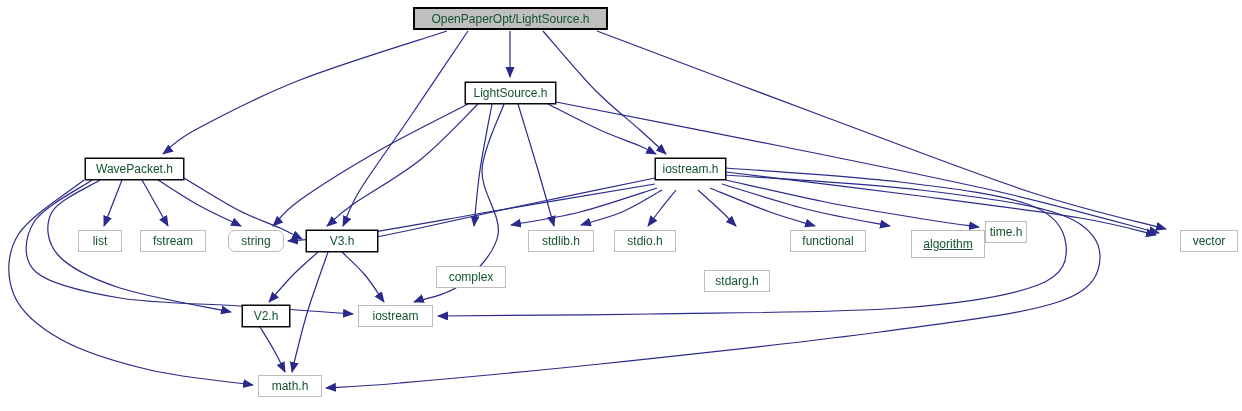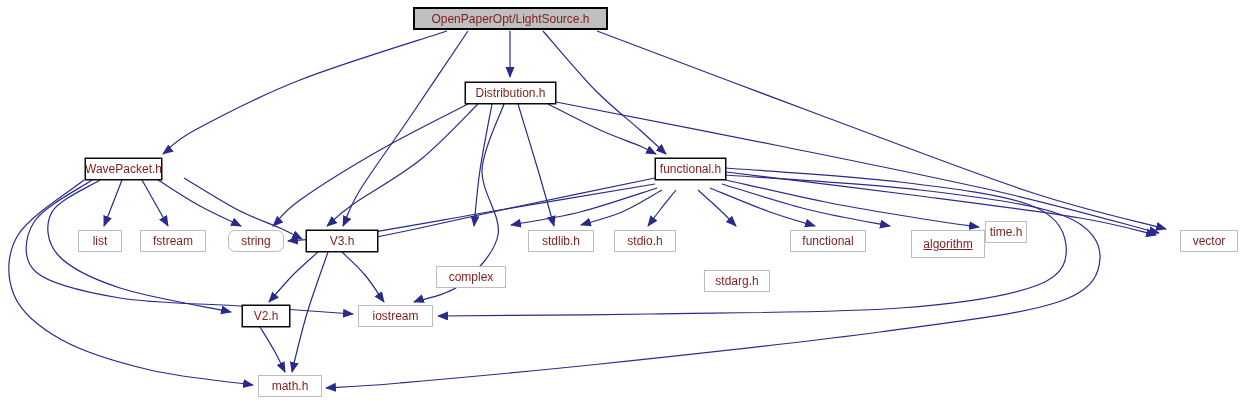--- a/index.html
+++ b/index.html
@@ -1,20 +1,20 @@
 <!DOCTYPE html>
 <html><head>
 <meta charset="utf-8">
 <style>
   html,body{margin:0;padding:0;background:#ffffff;}
   #canvas{position:relative;width:1242px;height:411px;background:#ffffff;overflow:hidden;
           font-family:"Liberation Sans", sans-serif;}
   #edges{position:absolute;left:0;top:0;width:1242px;height:411px;}
   .node{position:absolute;display:flex;align-items:center;justify-content:center;
-        background:#ffffff;font-size:12px;color:#7f1d1d;box-sizing:border-box;white-space:nowrap;}
+        background:#ffffff;font-size:12px;color:#14532d;box-sizing:border-box;white-space:nowrap;}
   .node.root{background:#bfbfbf;border:2px solid #000;font-size:12px;}
   .node.internal{border:1px solid #0a0a0a;box-shadow:0 0 0 0.5px #0a0a0a;cursor:pointer;}
   .node.system{border:1px solid #bdbdbd;}
   .edge{fill:none;stroke-width:1.2px;}
 </style>
 </head>
 <body>
 
 <div id="canvas">
   <svg id="edges" xmlns="http://www.w3.org/2000/svg">
@@ -54,23 +54,23 @@
       <path d="M 698 190 C 701.6666666666666 193.33333333333334, 713.6666666666666 204, 720 210 C 726.3333333333334 216, 733.3333333333334 223.33333333333334, 736 226" class="edge" stroke="#2a2a8c" marker-end="url(#arrow)"></path>
       <path d="M 710 188 C 720 192, 752.5 205.66666666666666, 770 212 C 787.5 218.33333333333334, 807.5 223.66666666666666, 815 226" class="edge" stroke="#2a2a8c" marker-end="url(#arrow)"></path>
       <path d="M 722 184 C 736.6666666666666 188.33333333333334, 782 203, 810 210 C 838 217, 876.6666666666666 223.33333333333334, 890 226" class="edge" stroke="#2a2a8c" marker-end="url(#arrow)"></path>
       <path d="M 726 180 C 743.3333333333334 183.83333333333334, 796 196.33333333333334, 830 203 C 864 209.66666666666666, 905.1666666666666 216, 930 220 C 954.8333333333334 224, 970.8333333333334 225.83333333333334, 979 227" class="edge" stroke="#2a2a8c" marker-end="url(#arrow)"></path>
       <path d="M 726 172 C 758.3333333333334 176, 861 188.33333333333334, 920 196 C 979 203.66666666666666, 1040.6666666666667 211.5, 1080 218 C 1119.3333333333333 224.5, 1143.3333333333333 232.16666666666666, 1156 235" class="edge" stroke="#2a2a8c" marker-end="url(#arrow)"></path>
       <path d="M 726 168 C 755 170.33333333333334, 849.3333333333334 175.83333333333334, 900 182 C 950.6666666666666 188.16666666666666, 1002.3333333333334 194.5, 1030 205 C 1057.6666666666667 215.5, 1064.6666666666667 231.66666666666666, 1066 245 C 1067.3333333333333 258.3333333333333, 1065.6666666666667 274.5, 1038 285 C 1010.3333333333334 295.5, 964.6666666666666 303.1666666666667, 900 308 C 835.3333333333334 312.8333333333333, 727 312.6666666666667, 650 314 C 573 315.3333333333333, 473.3333333333333 315.6666666666667, 438 316" class="edge" stroke="#2a2a8c" marker-end="url(#arrow)"></path>
       <path d="M 726 175 C 758.3333333333334 177.5, 864 183.33333333333334, 920 190 C 976 196.66666666666666, 1032 203.66666666666666, 1062 215 C 1092 226.33333333333334, 1100.6666666666667 243.5, 1100 258 C 1099.3333333333333 272.5, 1094.6666666666667 289.6666666666667, 1058 302 C 1021.3333333333334 314.3333333333333, 956.3333333333334 321.6666666666667, 880 332 C 803.6666666666666 342.3333333333333, 680 355.5, 600 364 C 520 372.5, 445.6666666666667 379, 400 383 C 354.3333333333333 387, 338.3333333333333 387.1666666666667, 326 388" class="edge" stroke="#2a2a8c" marker-end="url(#arrow)"></path>
     </svg>
   <div id="nodes">
       <div class="node root" style="left: 413px; top: 7px; width: 195px; height: 23px;">OpenPaperOpt/LightSource.h</div>
-      <div class="node internal" style="left: 465px; top: 82px; width: 91px; height: 22px;">Distribution.h</div>
-      <div class="node internal" style="left: 85px; top: 158px; width: 77px; height: 22px;">WavePacket.h</div>
-      <div class="node internal" style="left: 655px; top: 158px; width: 71px; height: 22px;">functional.h</div>
+      <div class="node internal" style="left: 465px; top: 82px; width: 91px; height: 22px;">LightSource.h</div>
+      <div class="node internal" style="left: 85px; top: 158px; width: 99px; height: 22px;">WavePacket.h</div>
+      <div class="node internal" style="left: 655px; top: 158px; width: 71px; height: 22px;">iostream.h</div>
       <div class="node system" style="left: 78px; top: 230px; width: 44px; height: 22px;">list</div>
       <div class="node system" style="left: 140px; top: 230px; width: 66px; height: 22px;">fstream</div>
       <div class="node system" style="left: 228px; top: 230px; width: 56px; height: 22px; border-radius: 7px;">string</div>
       <div class="node internal" style="left: 306px; top: 230px; width: 72px; height: 22px;">V3.h</div>
       <div class="node system" style="left: 436px; top: 230px; width: 70px; height: 22px; margin-top: 36px;">complex</div>
       <div class="node system" style="left: 528px; top: 230px; width: 66px; height: 22px;">stdlib.h</div>
       <div class="node system" style="left: 614px; top: 230px; width: 62px; height: 22px;">stdio.h</div>
       <div class="node system" style="left: 704px; top: 230px; width: 66px; height: 22px; margin-top: 40px;">stdarg.h</div>
       <div class="node system" style="left: 790px; top: 230px; width: 76px; height: 22px;">functional</div>
       <div class="node system" style="left: 911px; top: 230px; width: 74px; height: 28px; text-decoration: underline;">algorithm</div>

